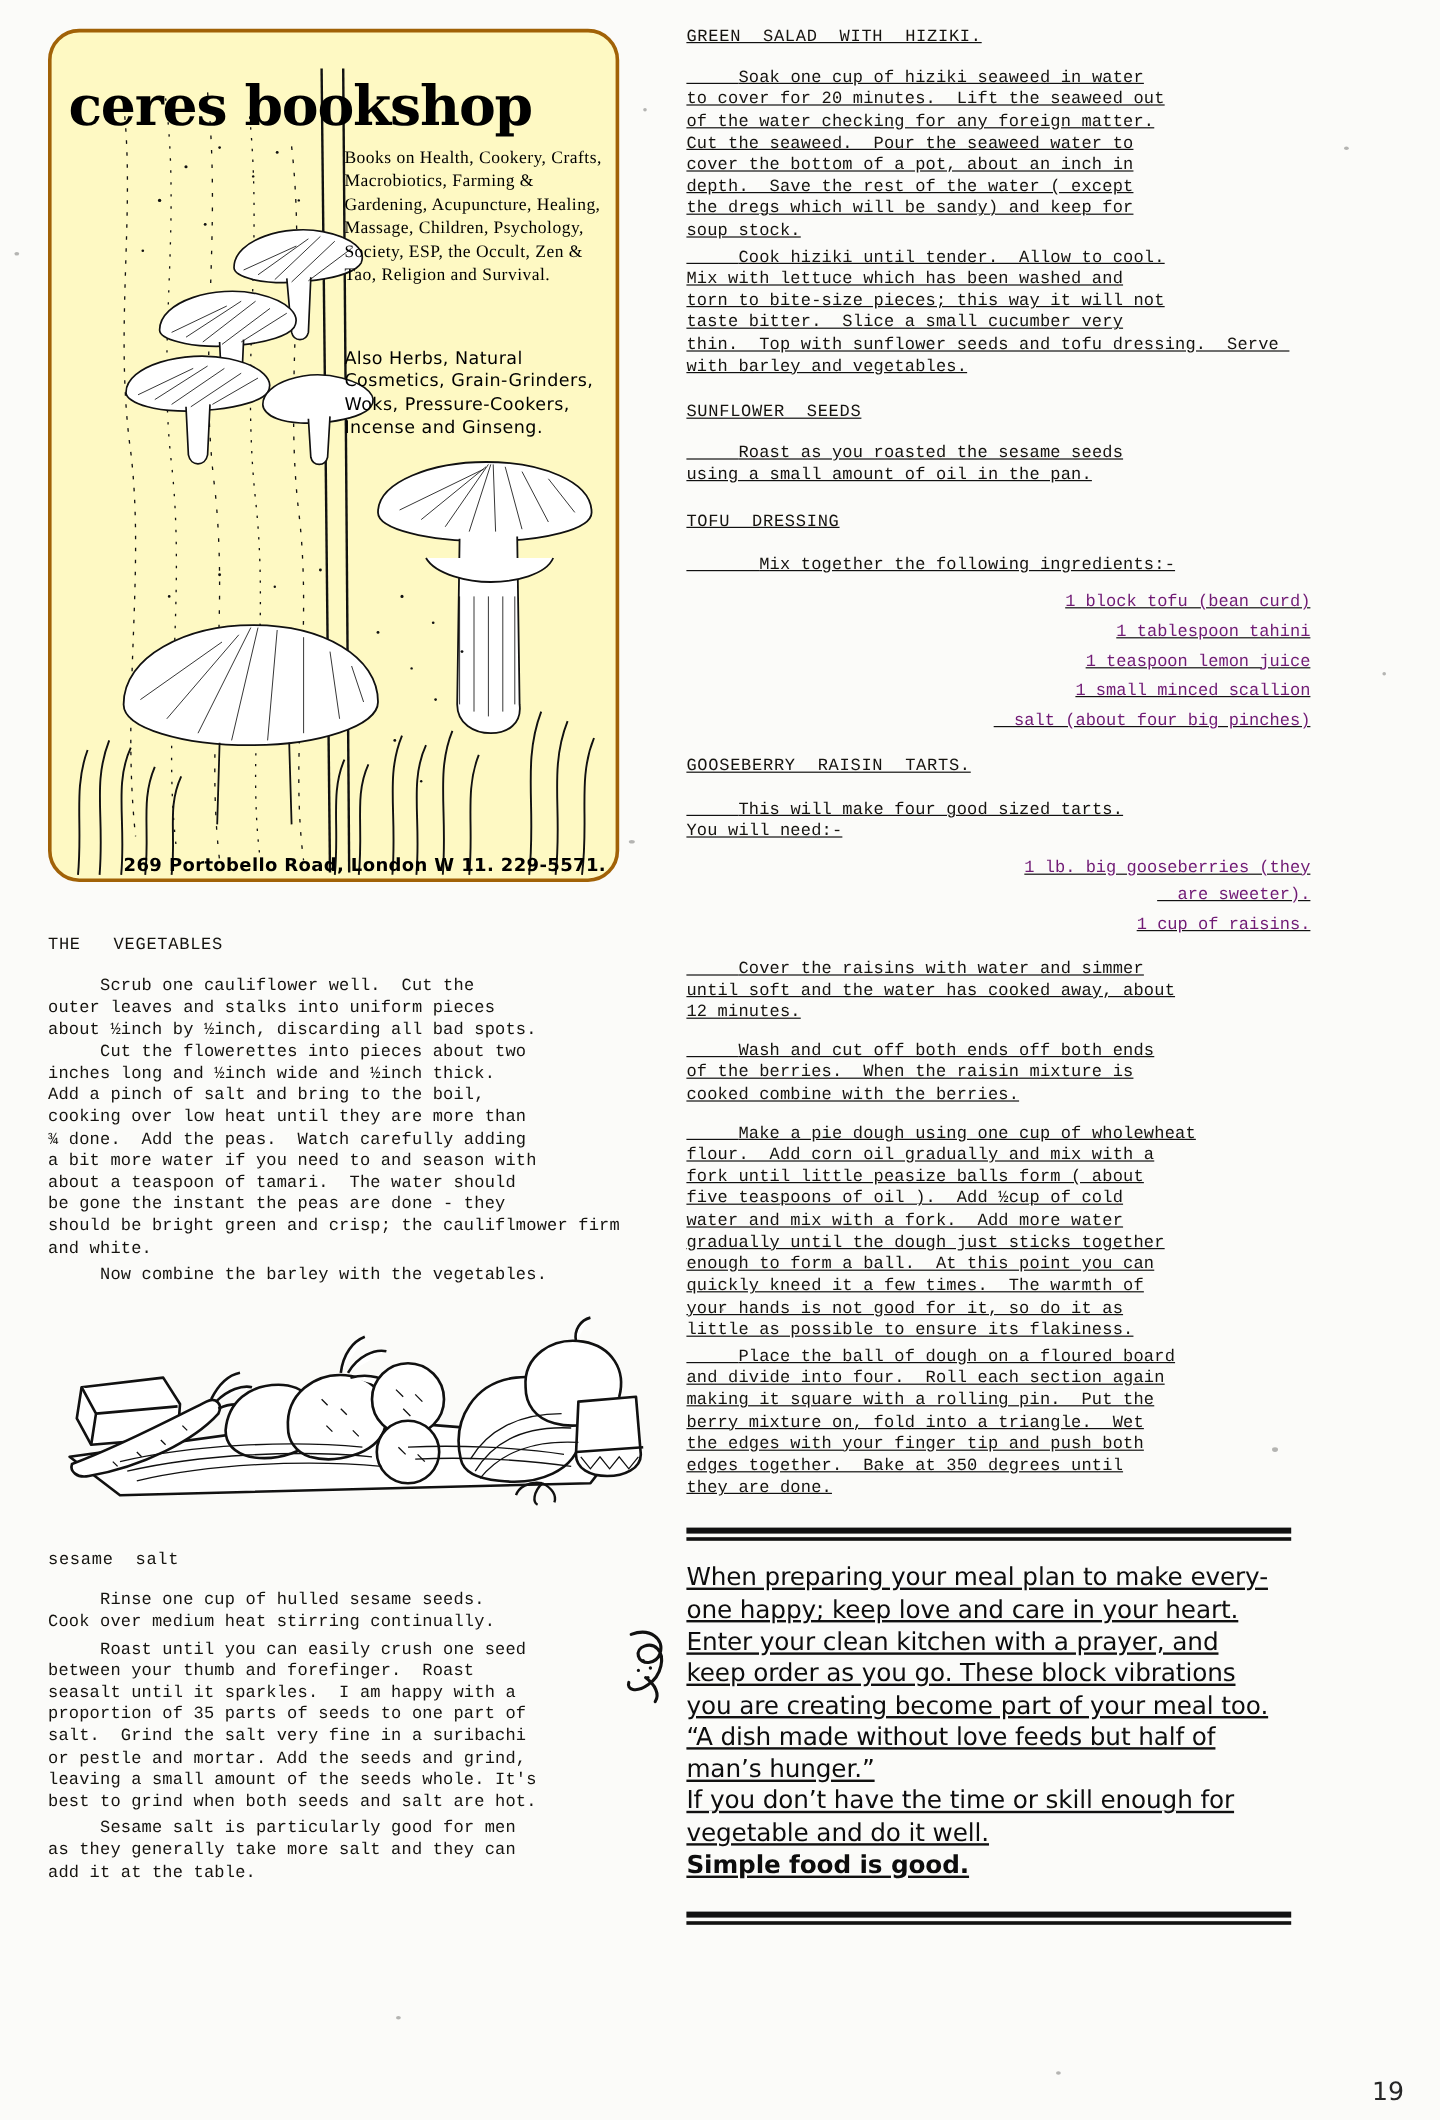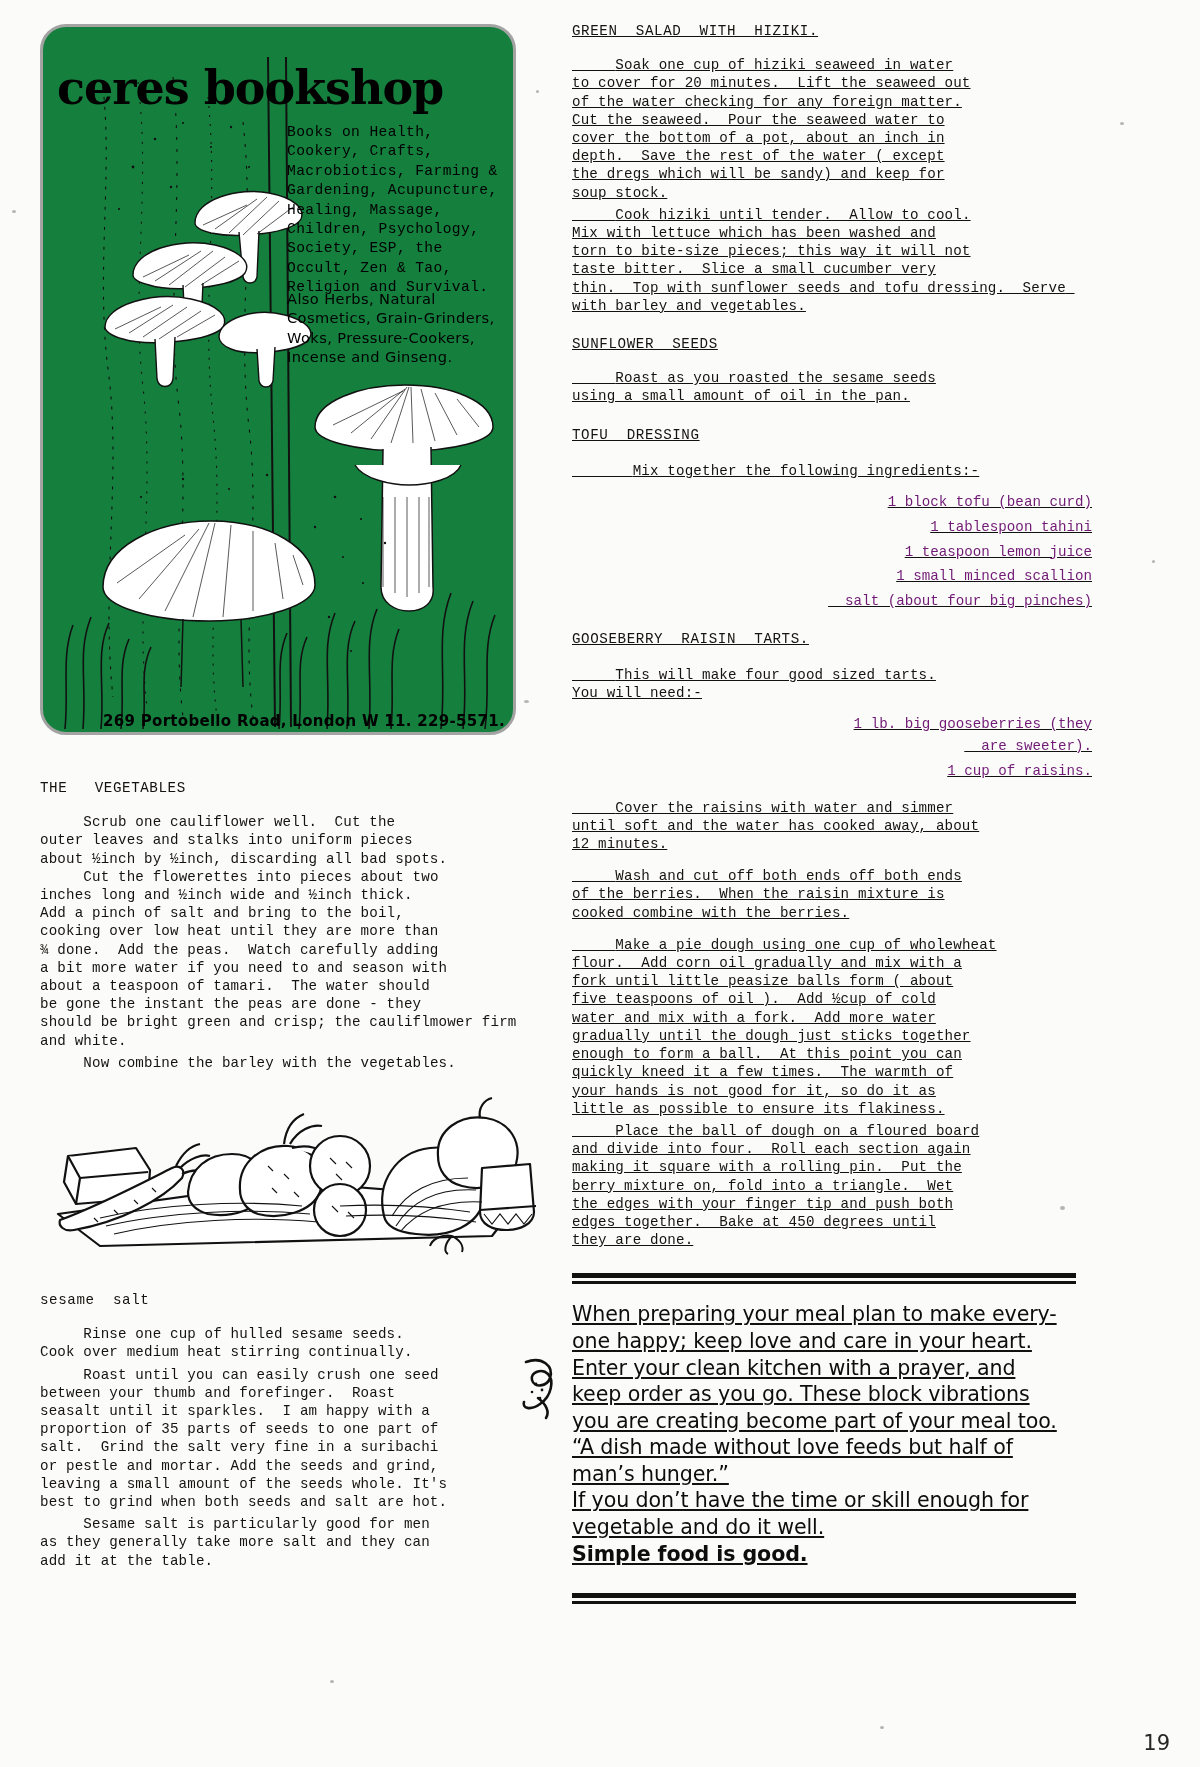--- a/index.html
+++ b/index.html
@@ -41,24 +41,24 @@
     top: 22px;
     width: 520px;
     text-decoration: underline;
   }
 
   
   .ad {
     position: relative;
     width: 470px;
     height: 705px;
-    border: 3px solid #a3a3a3;
+    border: 3px solid #a16207;
     border-radius: 26px;
     overflow: hidden;
-    background: #15803d;
+    background: #fef9c3;
   }
   .ad-inner {
     position: absolute;
     inset: 0;
   }
   .ad-title {
     position: absolute;
     left: 14px;
     top: 34px;
     font-family: "DejaVu Serif", "Liberation Serif", serif;
@@ -67,21 +67,21 @@
     letter-spacing: -1px;
     color: #000;
     white-space: nowrap;
     z-index: 6;
   }
   .ad-list {
     position: absolute;
     left: 244px;
     top: 96px;
     width: 225px;
-    font-family: Liberation Mono, monospace;
+    font-family: Liberation Serif, serif;
     font-size: 14.6px;
     line-height: 19.4px;
     letter-spacing: .4px;
     color: #000;
     z-index: 6;
   }
   .ad-list2 {
     position: absolute;
     left: 244px;
     top: 262px;
@@ -450,21 +450,21 @@
 gradually until the dough just sticks together
 enough to form a ball.  At this point you can
 quickly kneed it a few times.  The warmth of
 your hands is not good for it, so do it as
 little as possible to ensure its flakiness.</div>
     <div class="tw">     Place the ball of dough on a floured board
 and divide into four.  Roll each section again
 making it square with a rolling pin.  Put the
 berry mixture on, fold into a triangle.  Wet
 the edges with your finger tip and push both
-edges together.  Bake at 450 degrees until
+edges together.  Bake at 350 degrees until
 they are done.</div>
 
     <div class="rules-top">
       <div class="rule-thick"></div>
       <div class="rule-thin"></div>
     </div>
 
     <div class="quote">
       <p>When preparing your meal plan to make every-</p>
       <p>one happy; keep love and care in your heart.</p>

